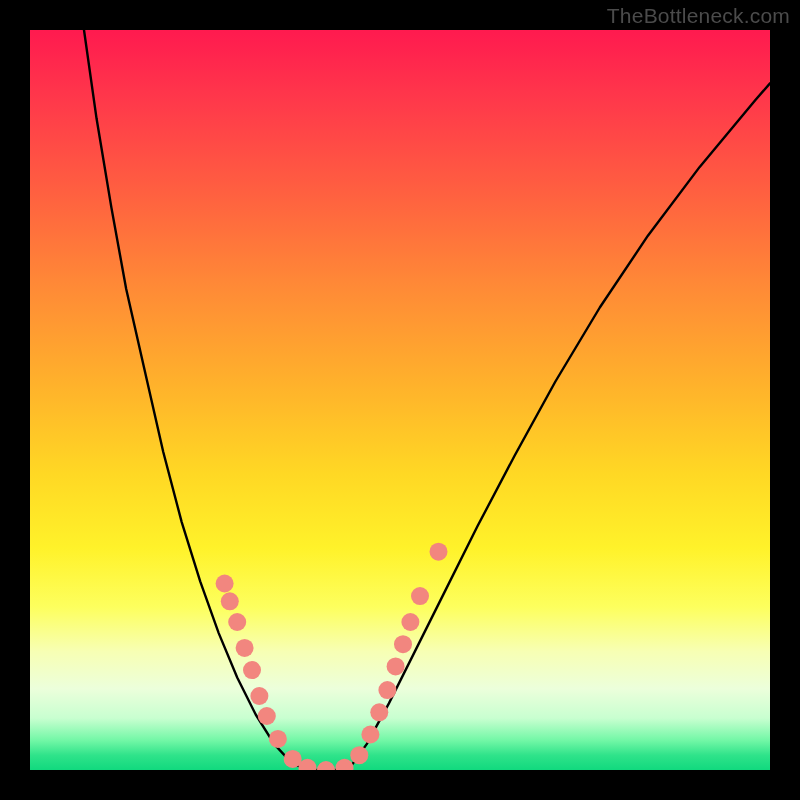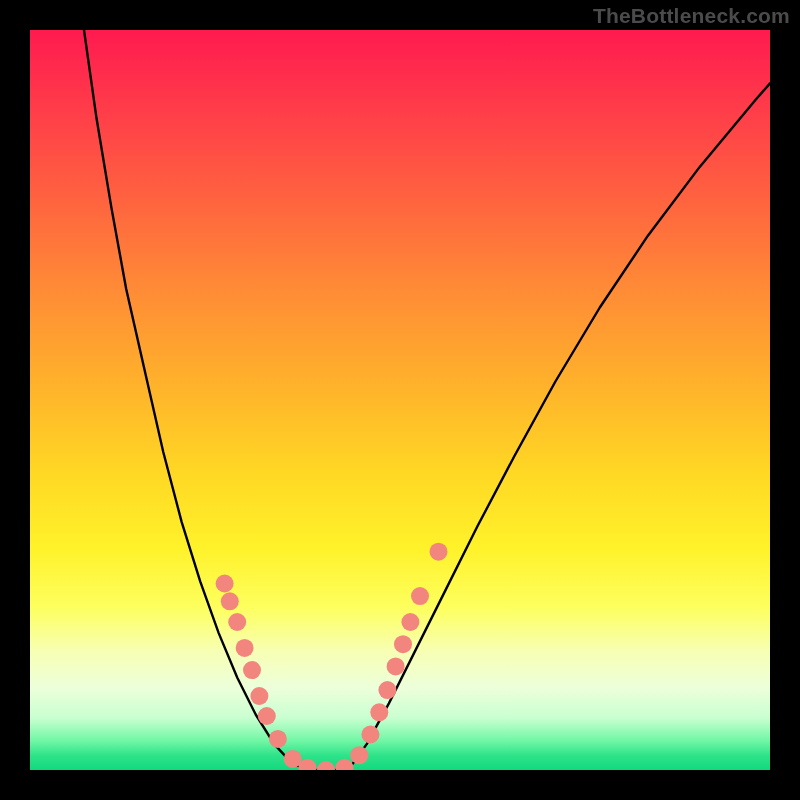--- a/index.html
+++ b/index.html
@@ -18,21 +18,21 @@
     width: 800px;
     height: 800px;
     background: #000;
   }
   .watermark {
     position: absolute;
     top: 4px;
     right: 10px;
     color: #4b4b4b;
     font-size: 21px;
-    font-weight: 700;
+    font-weight: 400;
     letter-spacing: 0.2px;
     z-index: 50;
   }
   .plot-area {
     position: absolute;
     top: 30px;
     left: 30px;
     width: 740px;
     height: 740px;
     overflow: hidden;

